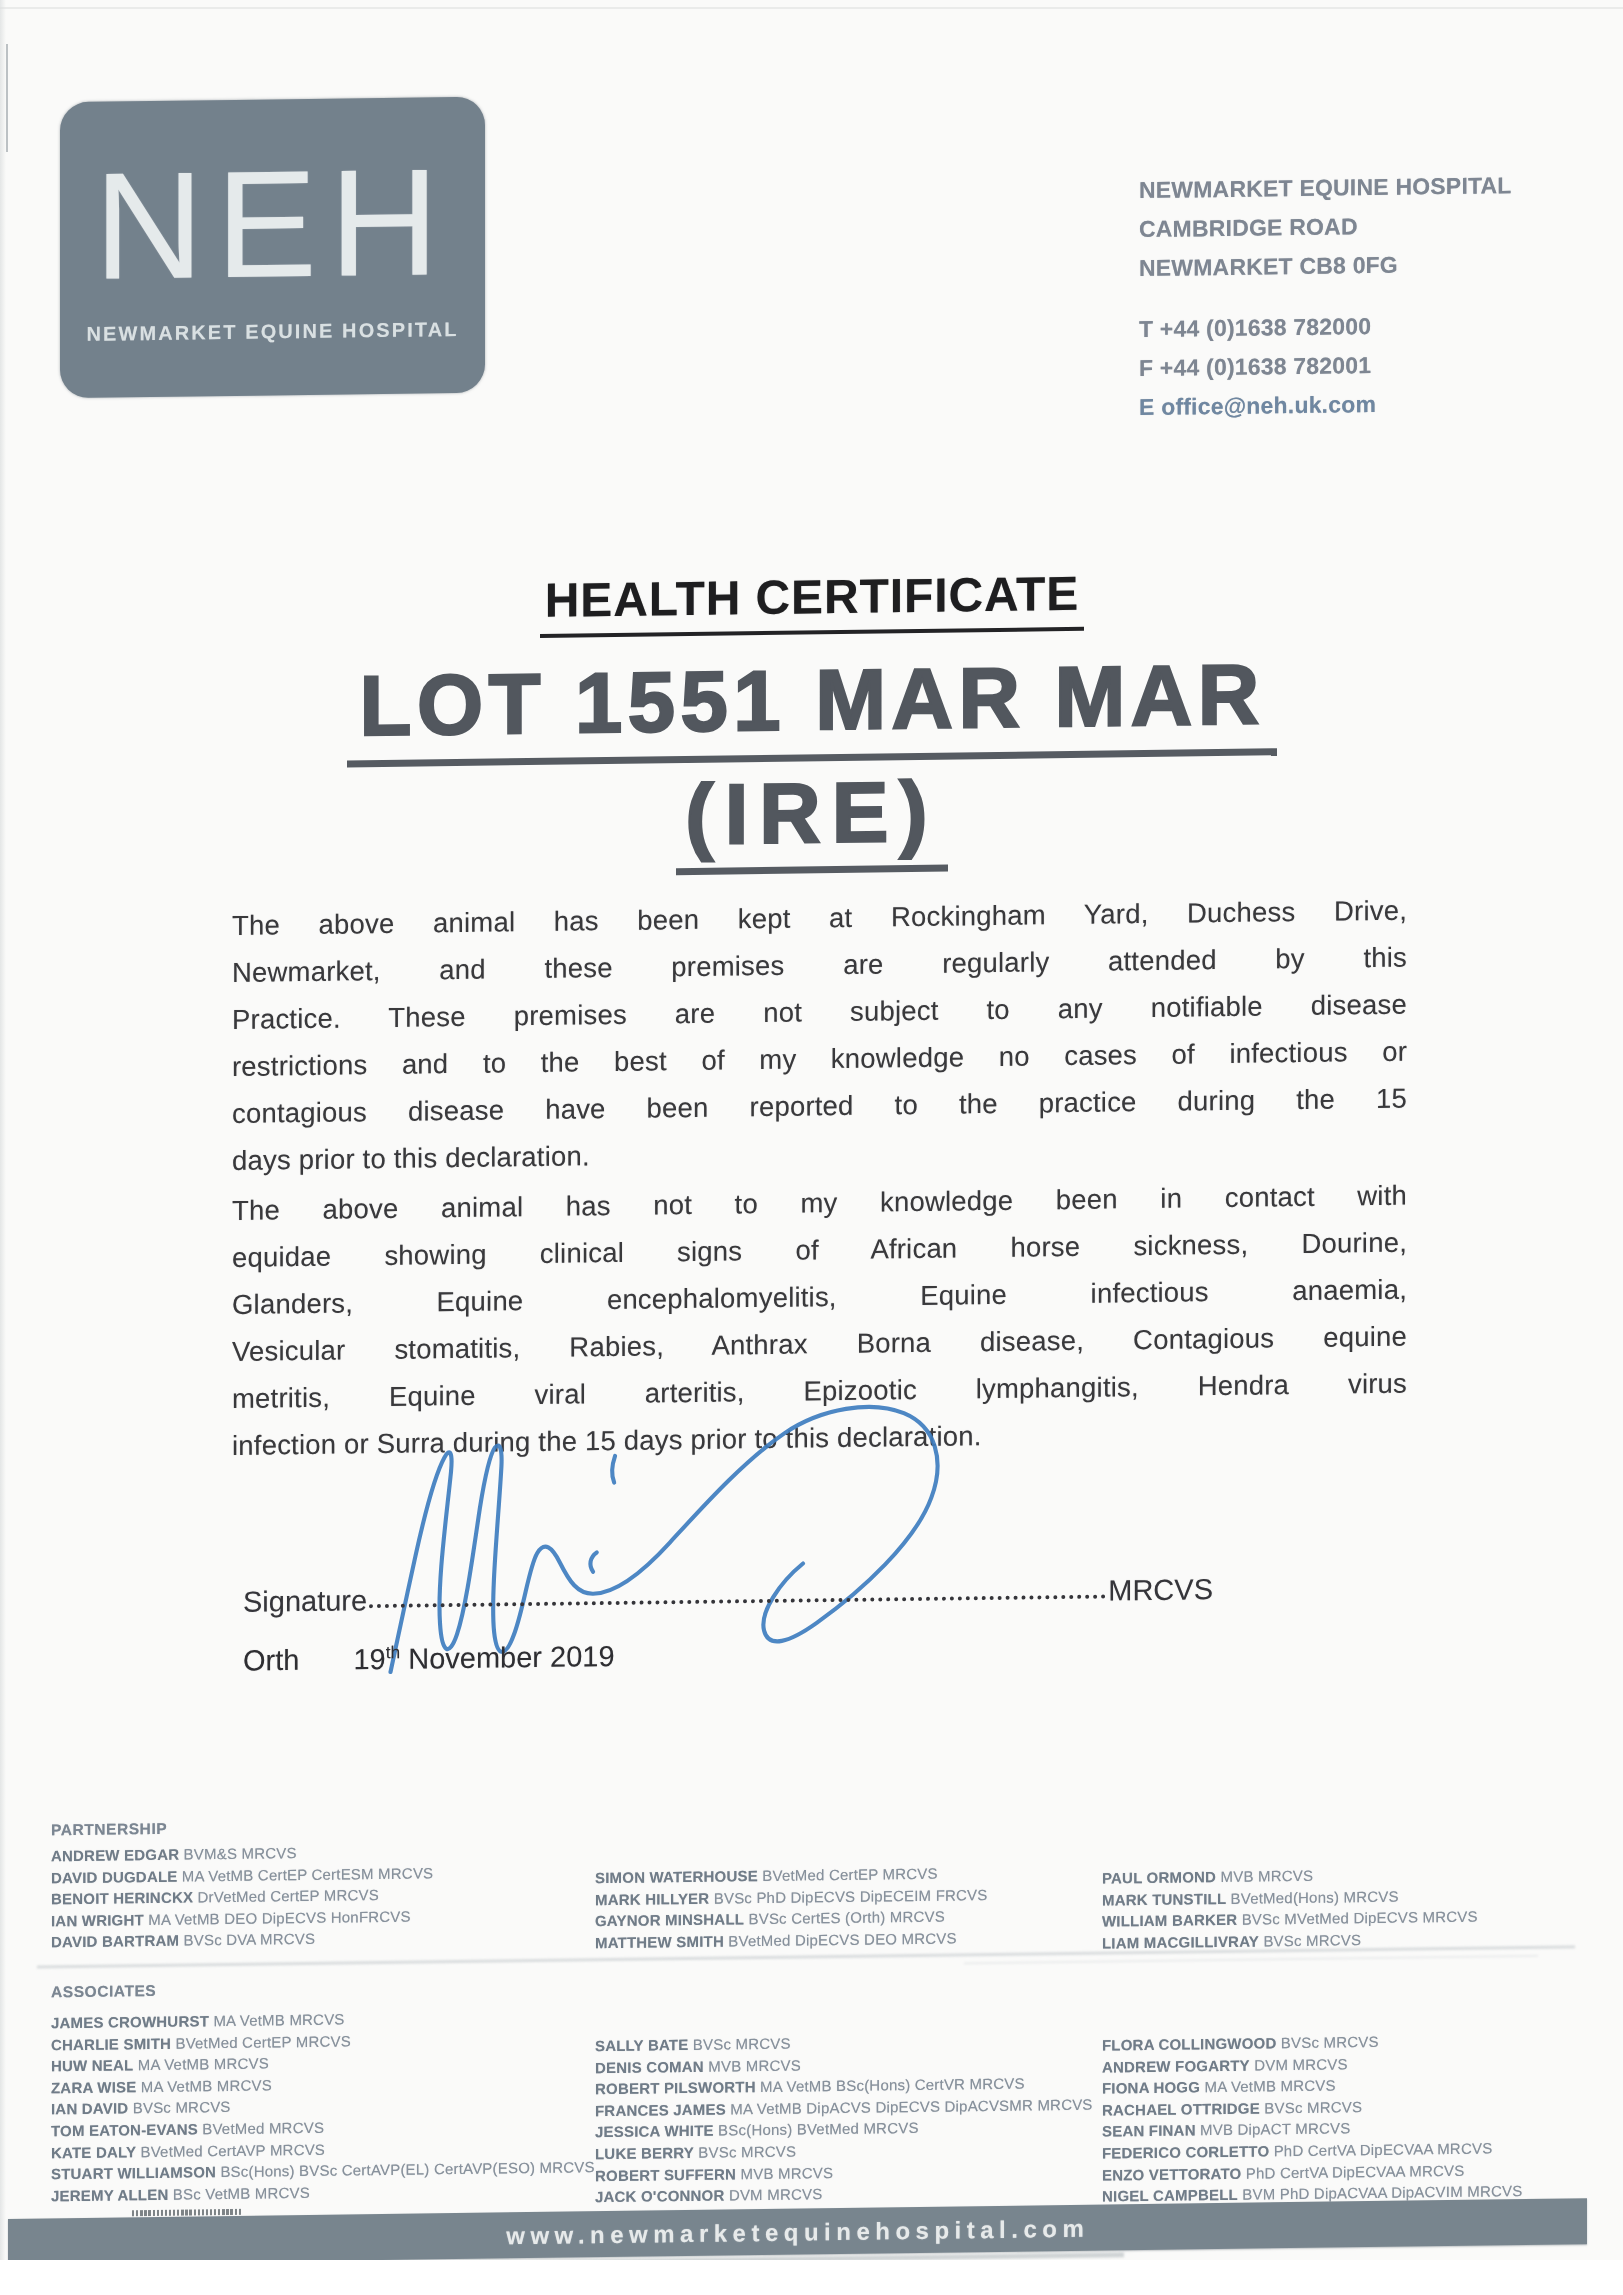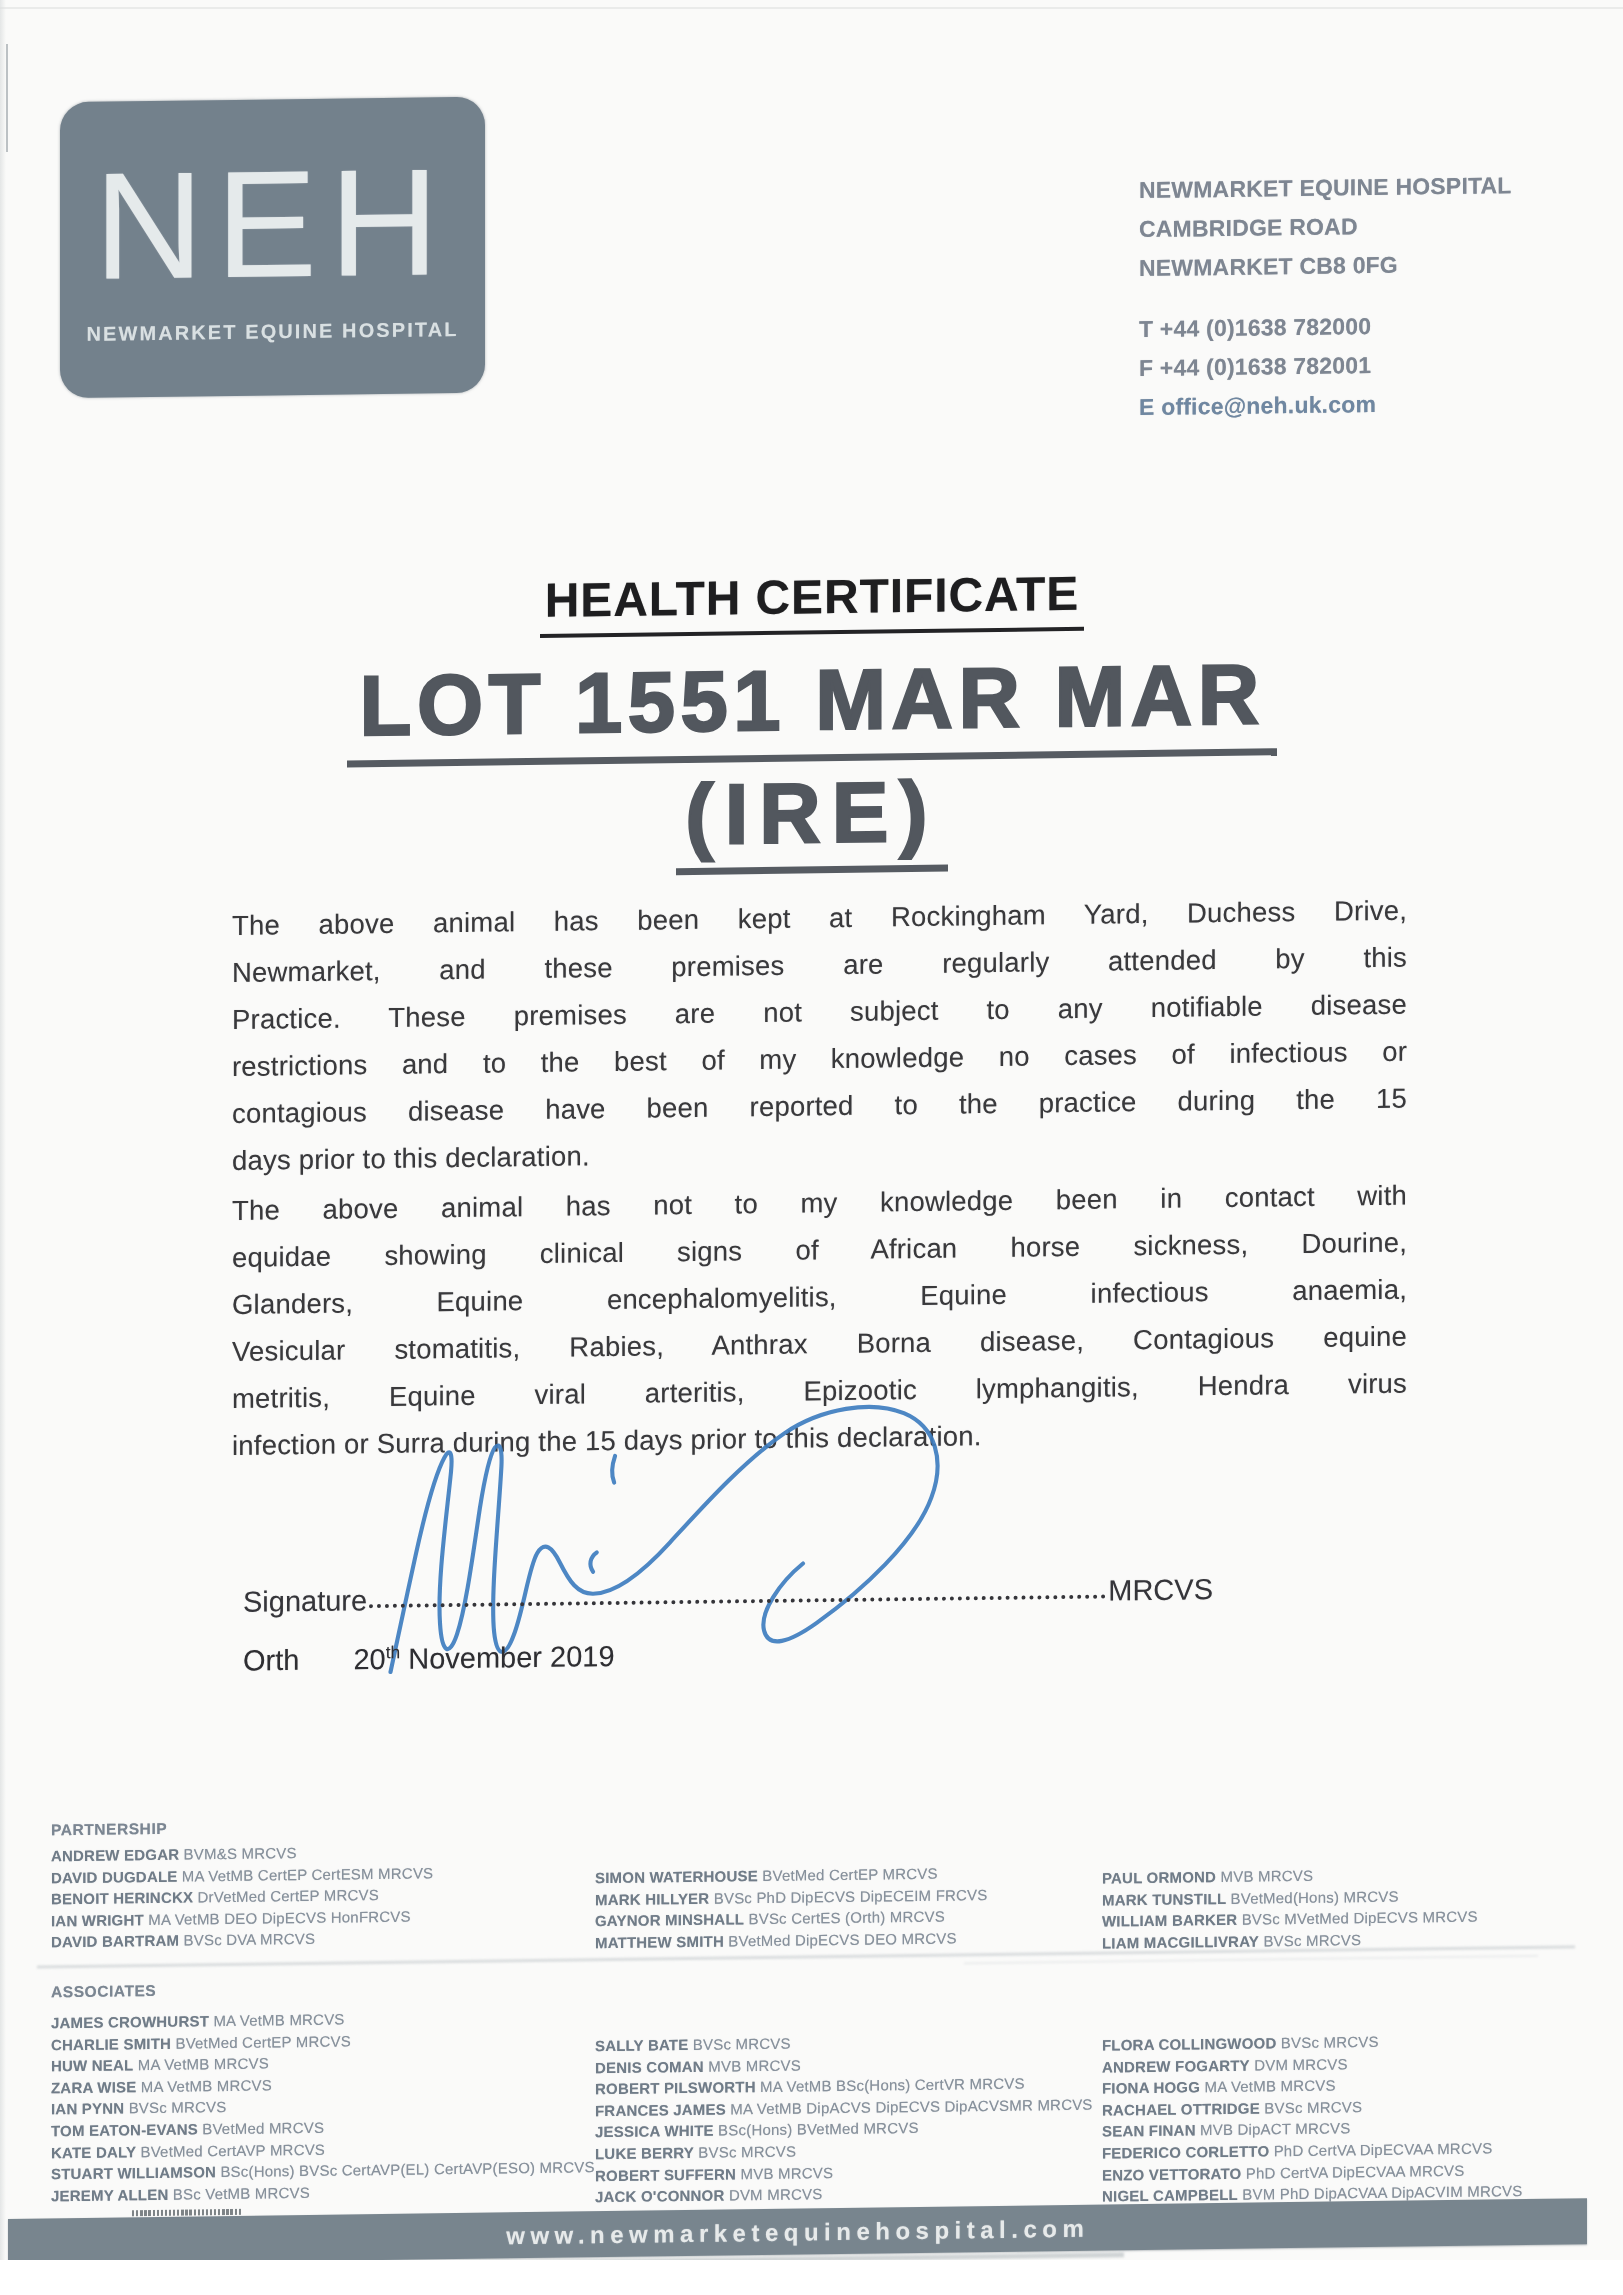--- a/index.html
+++ b/index.html
@@ -155,21 +155,21 @@
       </g>
     </svg>
 
     <div class="abs sigrow">
       <span class="lbl">Signature</span>
       <span class="leader"></span>
       <span class="sfx">MRCVS</span>
     </div>
 
     <div class="abs daterow">
-      <span>Orth</span><span class="dval"><span>20</span><sup>th</sup><span> November 2019</span></span>
+      <span>Orth</span><span class="dval"><span>19</span><sup>th</sup><span> November 2019</span></span>
     </div>
 
     <div class="abs sec-head ph">PARTNERSHIP</div>
     <div class="abs staff-col pc1">
         <div class="staff-row"><span class="sname">ANDREW EDGAR</span><span class="squals"> BVM&amp;S MRCVS</span></div>
         <div class="staff-row"><span class="sname">DAVID DUGDALE</span><span class="squals"> MA VetMB CertEP CertESM MRCVS</span></div>
         <div class="staff-row"><span class="sname">BENOIT HERINCKX</span><span class="squals"> DrVetMed CertEP MRCVS</span></div>
         <div class="staff-row"><span class="sname">IAN WRIGHT</span><span class="squals"> MA VetMB DEO DipECVS HonFRCVS</span></div>
         <div class="staff-row"><span class="sname">DAVID BARTRAM</span><span class="squals"> BVSc DVA MRCVS</span></div>
       </div>
@@ -188,21 +188,21 @@
 
     <div class="abs divider1"></div>
     <div class="abs divider2"></div>
 
     <div class="abs sec-head ah">ASSOCIATES</div>
     <div class="abs staff-col ac1">
         <div class="staff-row"><span class="sname">JAMES CROWHURST</span><span class="squals"> MA VetMB MRCVS</span></div>
         <div class="staff-row"><span class="sname">CHARLIE SMITH</span><span class="squals"> BVetMed CertEP MRCVS</span></div>
         <div class="staff-row"><span class="sname">HUW NEAL</span><span class="squals"> MA VetMB MRCVS</span></div>
         <div class="staff-row"><span class="sname">ZARA WISE</span><span class="squals"> MA VetMB MRCVS</span></div>
-        <div class="staff-row"><span class="sname">IAN PYNN</span><span class="squals"> BVSc MRCVS</span></div>
+        <div class="staff-row"><span class="sname">IAN DAVID</span><span class="squals"> BVSc MRCVS</span></div>
         <div class="staff-row"><span class="sname">TOM EATON-EVANS</span><span class="squals"> BVetMed MRCVS</span></div>
         <div class="staff-row"><span class="sname">KATE DALY</span><span class="squals"> BVetMed CertAVP MRCVS</span></div>
         <div class="staff-row"><span class="sname">STUART WILLIAMSON</span><span class="squals"> BSc(Hons) BVSc CertAVP(EL) CertAVP(ESO) MRCVS</span></div>
         <div class="staff-row"><span class="sname">JEREMY ALLEN</span><span class="squals"> BSc VetMB MRCVS</span></div>
       </div>
     <div class="abs staff-col ac2">
         <div class="staff-row"><span class="sname">SALLY BATE</span><span class="squals"> BVSc MRCVS</span></div>
         <div class="staff-row"><span class="sname">DENIS COMAN</span><span class="squals"> MVB MRCVS</span></div>
         <div class="staff-row"><span class="sname">ROBERT PILSWORTH</span><span class="squals"> MA VetMB BSc(Hons) CertVR MRCVS</span></div>
         <div class="staff-row"><span class="sname">FRANCES JAMES</span><span class="squals"> MA VetMB DipACVS DipECVS DipACVSMR MRCVS</span></div>

